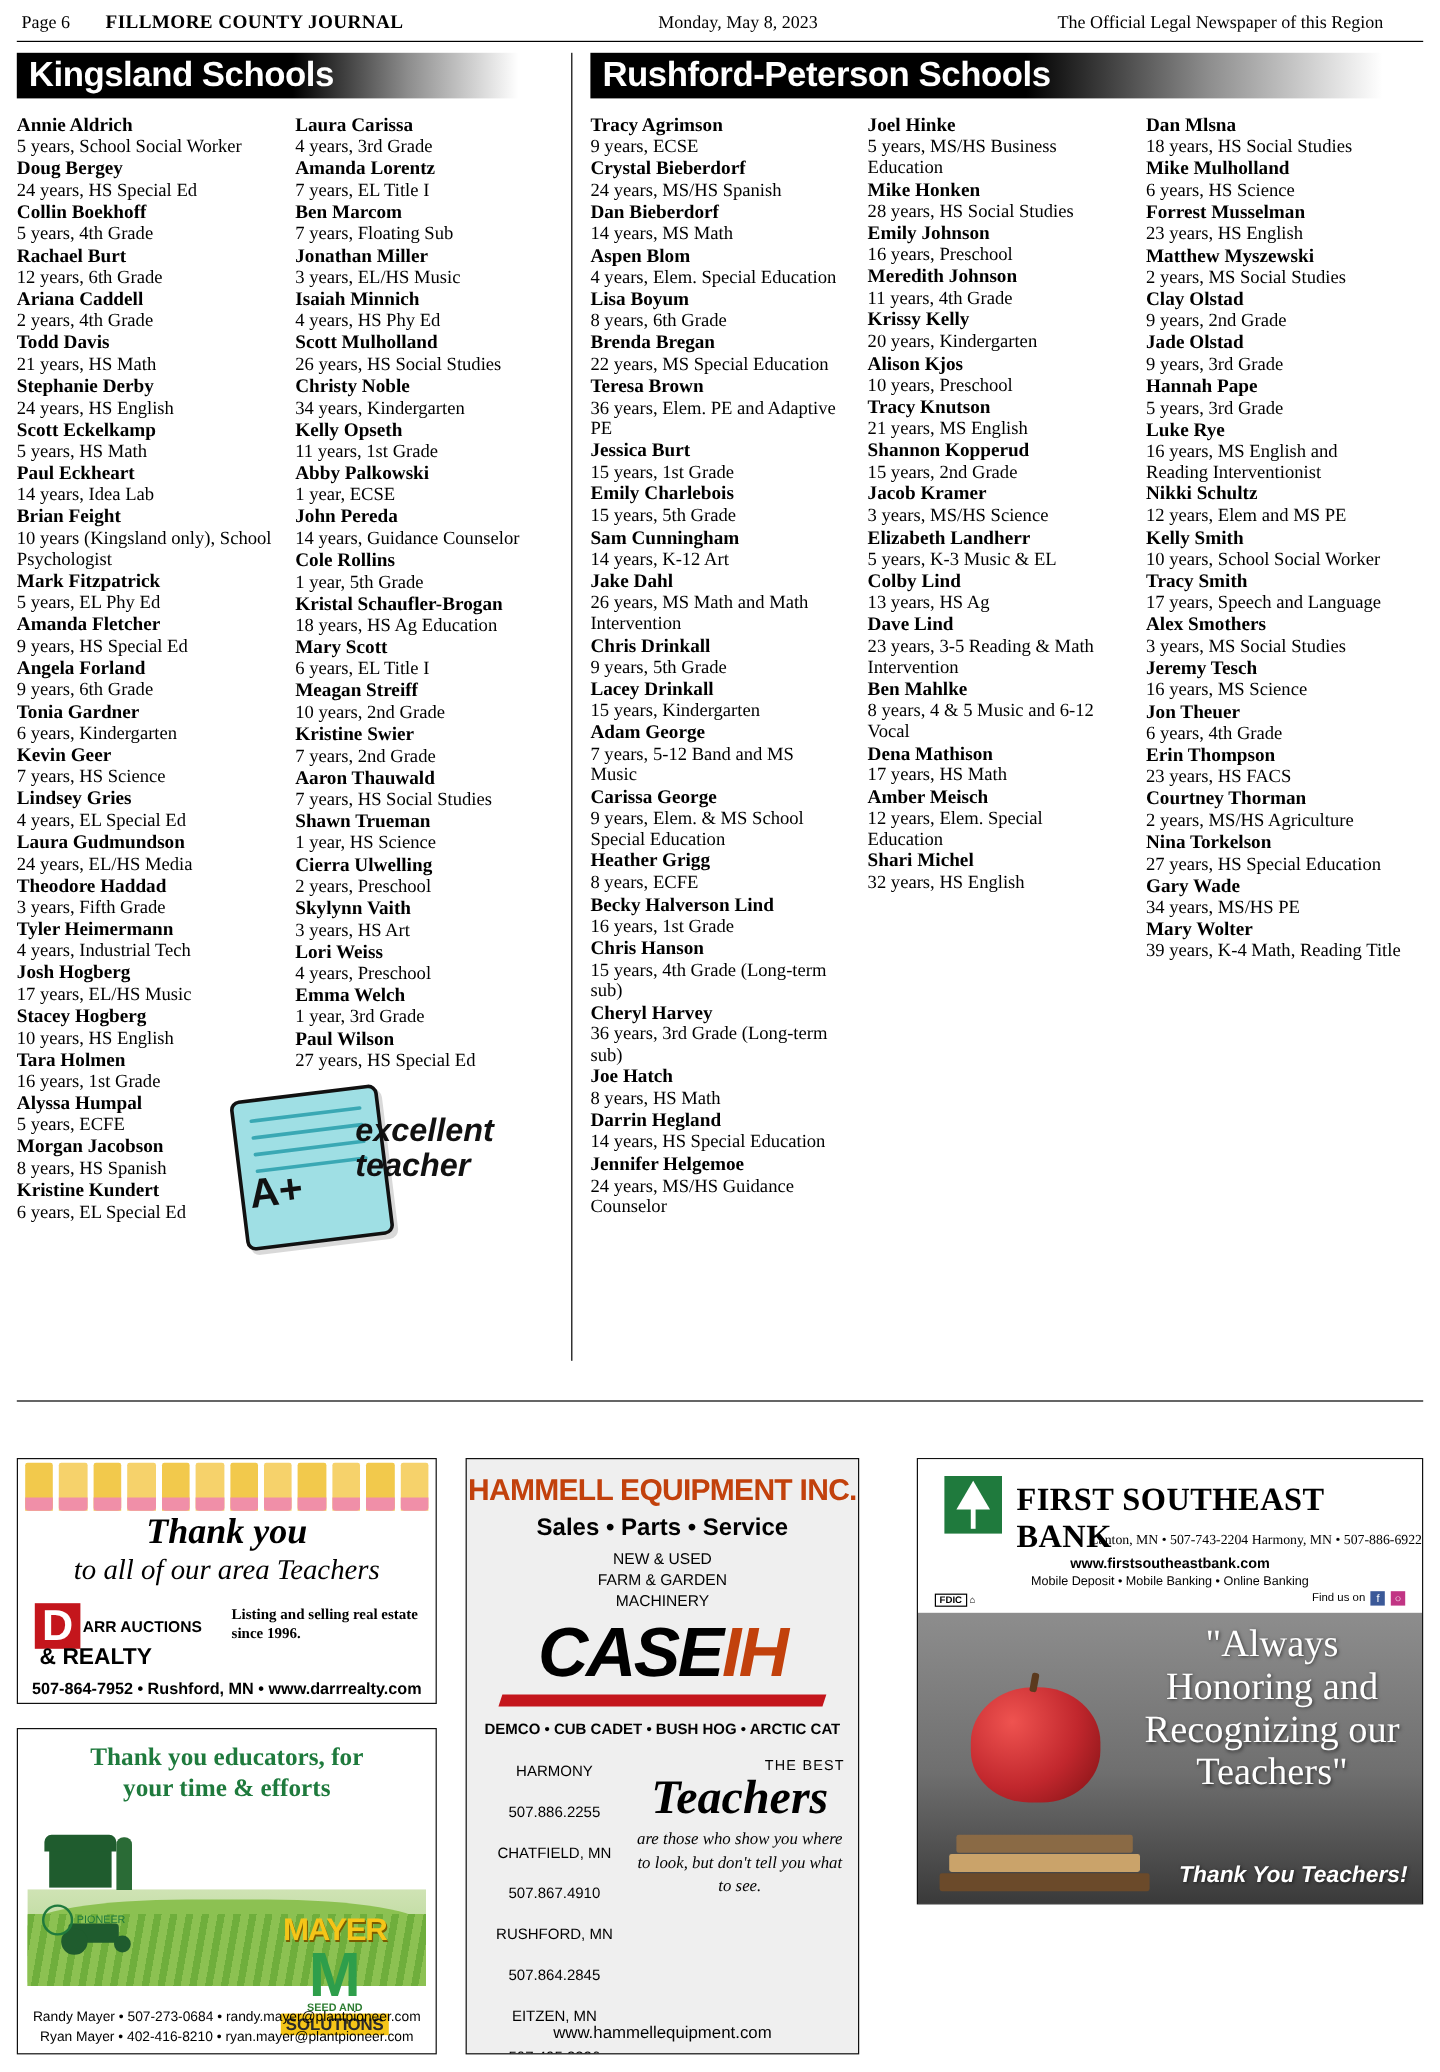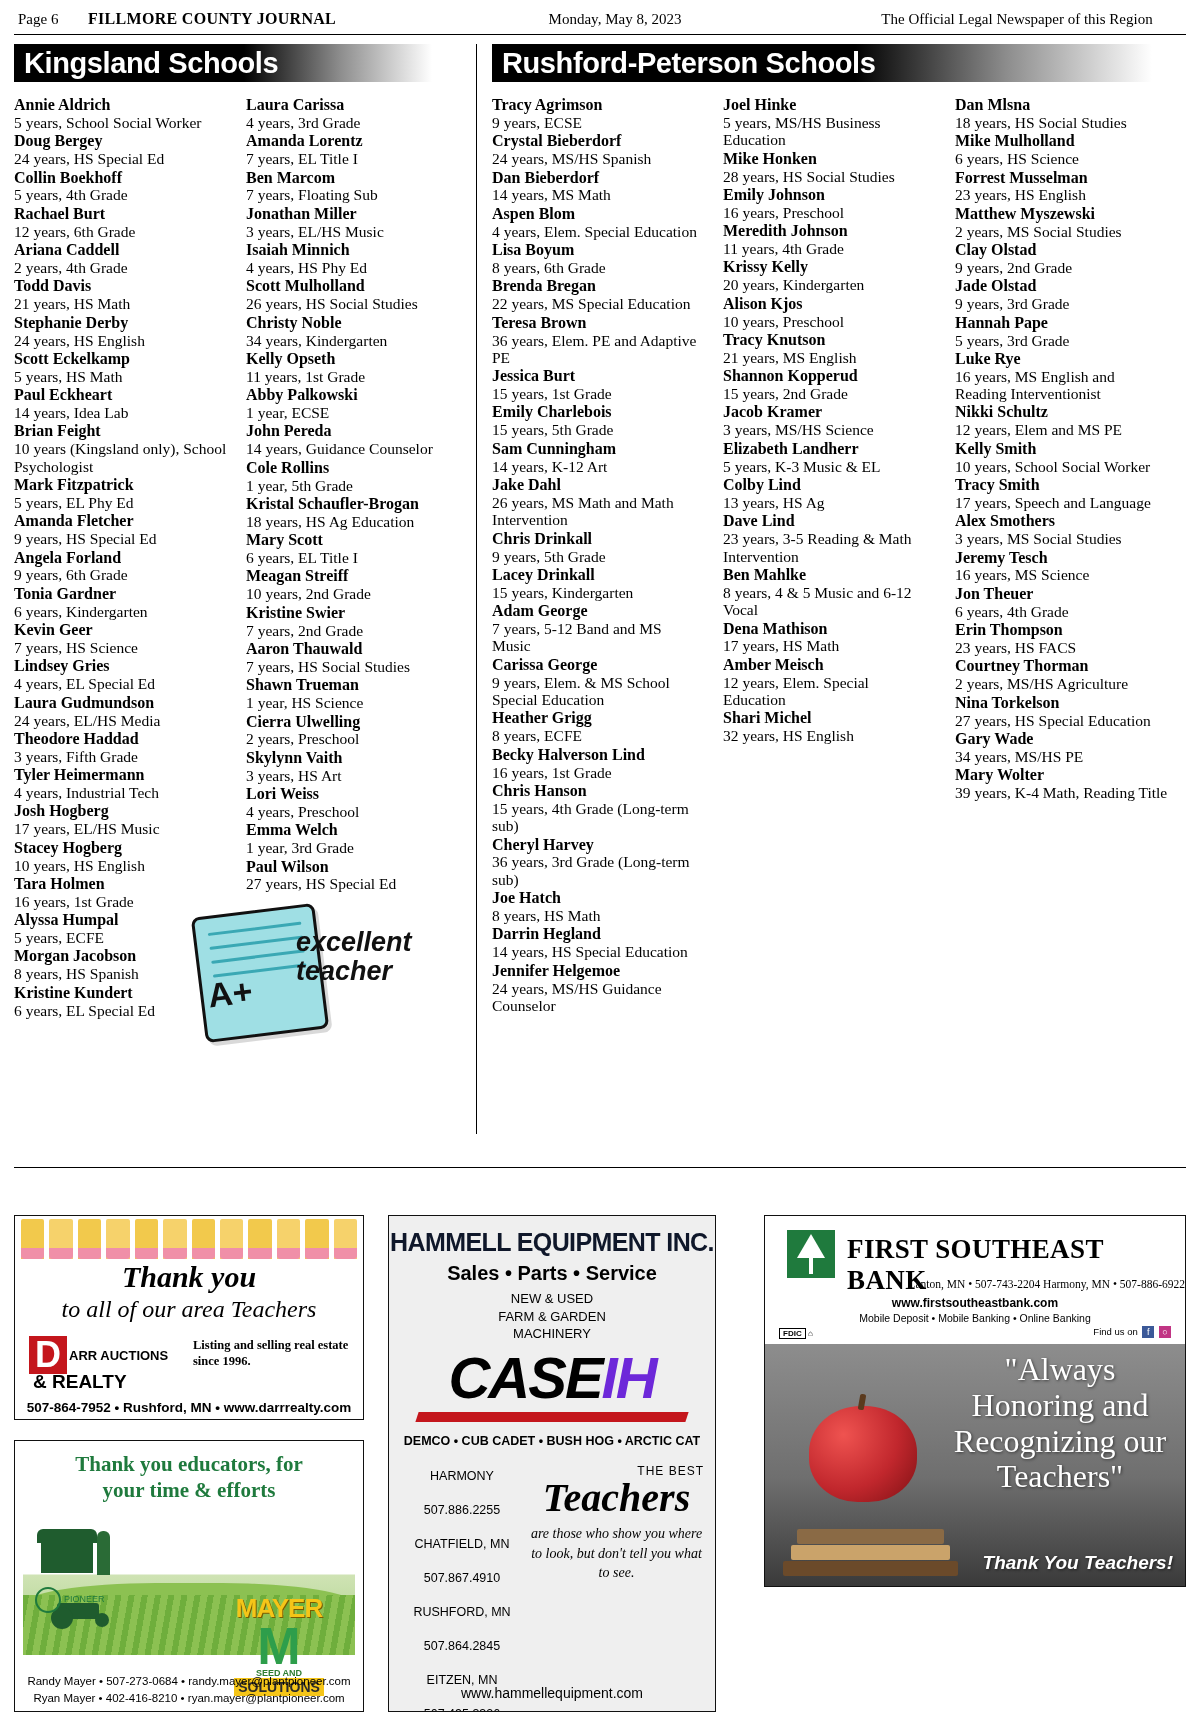--- a/index.html
+++ b/index.html
@@ -309,36 +309,36 @@
   .mayer-contact{
     position:absolute; bottom:4px; left:0; right:0; text-align:center;
     font-family:"Liberation Sans", sans-serif; font-size:11.5px; line-height:1.5;
   }
 
   
   #ad-hammell { top: 1215px; left: 388px; width: 328px; height: 497px; background:#efefef; }
   .ham-title{
     position:absolute; top:12px; left:0; right:0; text-align:center;
     font-family:"Liberation Sans", sans-serif; font-weight:bold; font-size:25px;
-    color:#0f172a; letter-spacing:-0.6px;
+    color:#c2410c; letter-spacing:-0.6px;
   }
   .ham-sub{
     position:absolute; top:46px; left:0; right:0; text-align:center;
     font-family:"Liberation Sans", sans-serif; font-weight:bold; font-size:20px;
   }
   .ham-sub2{
     position:absolute; top:74px; left:0; right:0; text-align:center;
     font-family:"Liberation Sans", sans-serif; font-size:13px; line-height:1.35;
   }
   .ham-case{
     position:absolute; top:128px; left:0; right:0; text-align:center;
     font-family:"Liberation Sans", sans-serif; font-weight:bold; font-size:58px;
     font-style:italic; letter-spacing:-2px;
   }
-  .ham-case .ih{color:#6d28d9;}
+  .ham-case .ih{color:#c2410c;}
   .ham-stripe{position:absolute;top:196px;left:28px;right:28px;height:10px;background:#c4161c;transform:skewX(-18deg);}
   .ham-brands{
     position:absolute; top:218px; left:0; right:0; text-align:center;
     font-family:"Liberation Sans", sans-serif; font-weight:bold; font-size:12.5px;
   }
   .ham-locs{
     position:absolute; top:250px; left:14px; width:118px; text-align:center;
     font-family:"Liberation Sans", sans-serif; font-size:12.5px; line-height:1.6;
   }
   .ham-locs div { margin-bottom:14px; }

